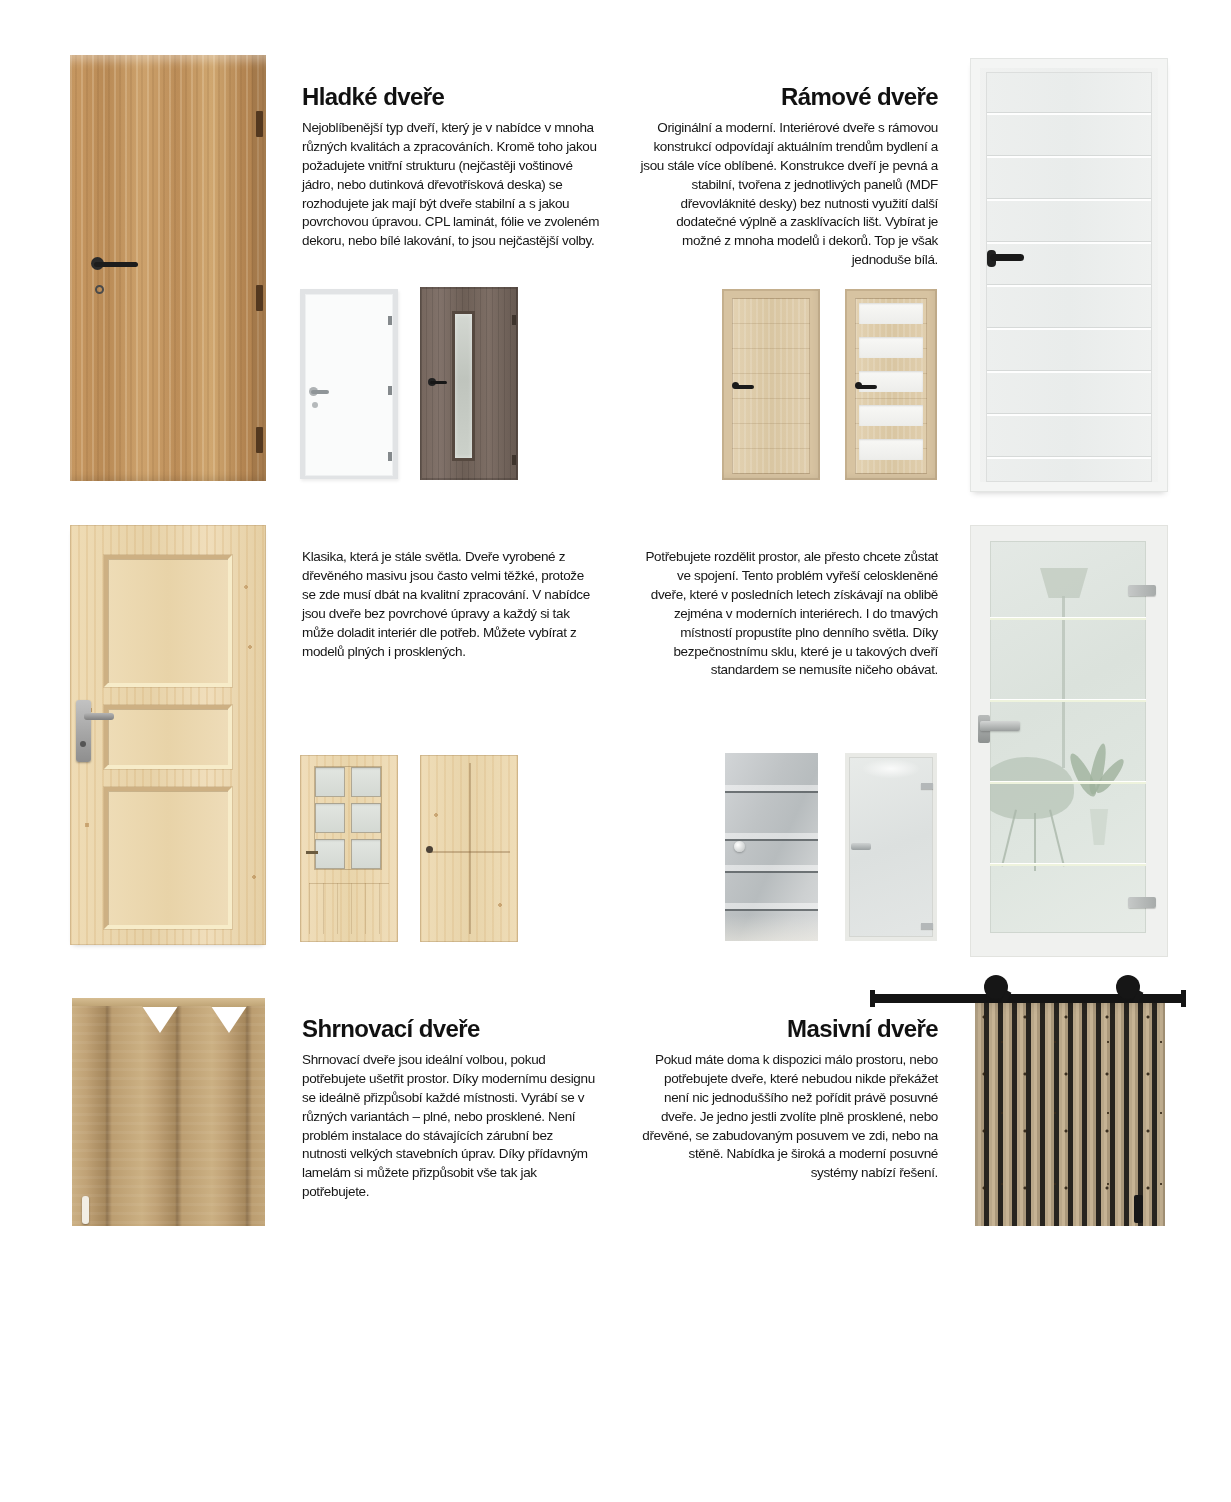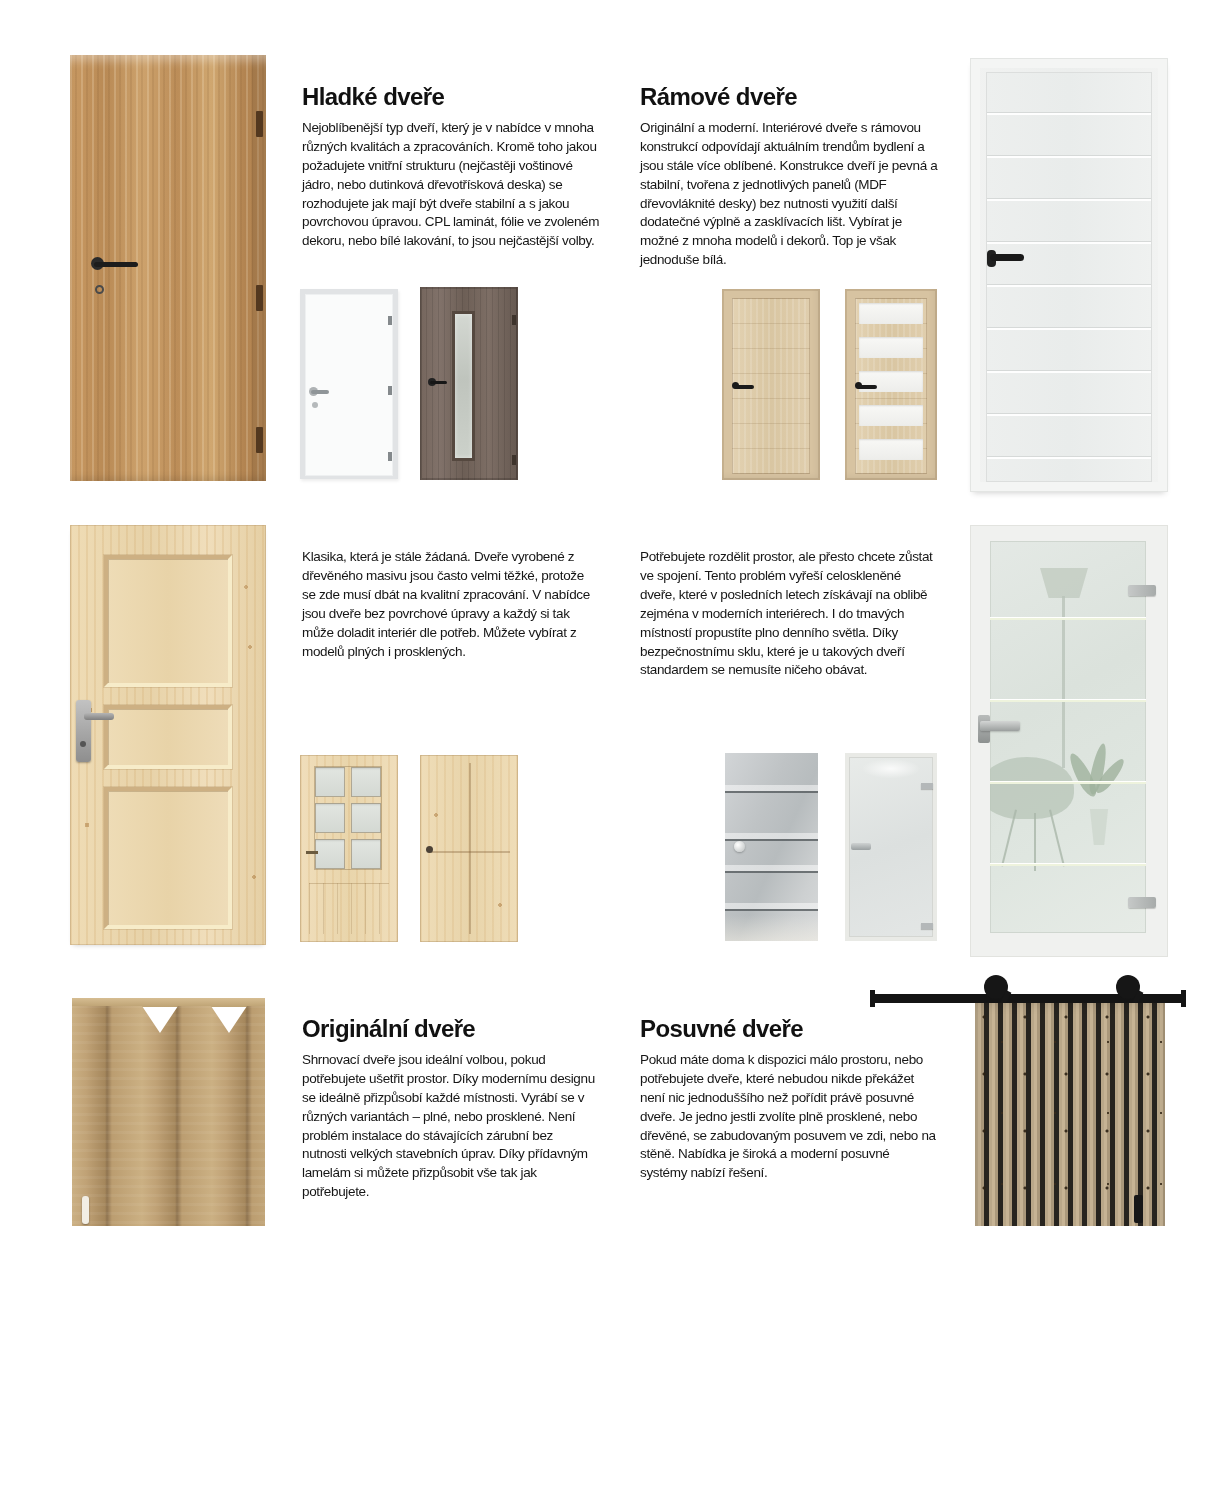--- a/index.html
+++ b/index.html
@@ -5,21 +5,21 @@
   html,body{margin:0;padding:0;background:#ffffff;}
   *{box-sizing:border-box;}
   .page{position:relative;width:1231px;height:1226px;background:#fff;overflow:hidden;
         font-family:"Liberation Sans",sans-serif;color:#141414;}
   .abs{position:absolute;}
 
   
   .sec{position:absolute;width:298px;}
   .sec h2{margin:0 0 9px 0;font-size:24px;line-height:1.08;font-weight:700;letter-spacing:-0.6px;color:#111;}
   .sec p{margin:0;font-size:13.5px;line-height:18.9px;letter-spacing:-0.35px;font-weight:400;color:#161616;}
-  .right h2,.right p{text-align:left;}
+  .right h2,.right p{text-align:right;}
 
   
   #door-oak{left:70px;top:55px;width:196px;height:426px;
     background:
       repeating-linear-gradient(90deg, rgba(255,244,220,.20) 0 2px, rgba(0,0,0,0) 2px 5px, rgba(110,72,34,.12) 5px 7px, rgba(0,0,0,0) 7px 11px),
       linear-gradient(90deg,#c99a63 0%,#b98a55 18%,#cda26c 37%,#bc8d58 55%,#d0a770 72%,#b1824f 90%,#c1945f 100%);
     box-shadow:inset 0 14px 10px -8px rgba(255,255,255,.35), inset -14px 0 0 rgba(94,66,38,.22), inset 0 -4px 6px rgba(0,0,0,.10);}
   .o-hinge{position:absolute;right:3px;width:7px;height:26px;background:#53381f;border-radius:1px;}
   #oak-lever{left:24px;top:207px;width:44px;height:5px;background:#1c1c1c;border-radius:3px;}
   #oak-rosette{left:21px;top:202px;width:13px;height:13px;border-radius:50%;background:#2a2a2a;}
@@ -307,21 +307,21 @@
   <div class="abs" id="door-pine-lg">
     <div class="pine-panel" style="top:30px;height:132px"></div>
     <div class="pine-panel" style="top:180px;height:64px"></div>
     <div class="pine-panel" style="top:262px;height:142px"></div>
     <div class="abs" id="pine-plate"></div>
     <div class="abs" id="pine-lever"></div>
     <div class="abs" id="pine-key"></div>
   </div>
 
   <div class="sec" style="left:302px;top:548px">
-    <p>Klasika, která je stále žádaná. Dveře vyrobené z dřevěného masivu jsou často velmi těžké, protože se zde musí dbát na kvalitní zpracování. V nabídce jsou dveře bez povrchové úpravy a každý si tak může doladit interiér dle potřeb. Můžete vybírat z modelů plných i prosklených.</p>
+    <p>Klasika, která je stále světla. Dveře vyrobené z dřevěného masivu jsou často velmi těžké, protože se zde musí dbát na kvalitní zpracování. V nabídce jsou dveře bez povrchové úpravy a každý si tak může doladit interiér dle potřeb. Můžete vybírat z modelů plných i prosklených.</p>
   </div>
 
   <div class="sec right" style="left:640px;top:548px">
     <p>Potřebujete rozdělit prostor, ale přesto chcete zůstat ve spojení. Tento problém vyřeší celoskleněné dveře, které v posledních letech získávají na oblibě zejména v moderních interiérech. I do tmavých místností propustíte plno denního světla. Díky bezpečnostnímu sklu, které je u takových dveří standardem se nemusíte ničeho obávat.</p>
   </div>
 
   <div class="abs" id="door-pine-glass">
     <div id="ppg-grid">
       <i></i>
         <i></i>
@@ -379,26 +379,26 @@
     <div class="dgl-hinge" style="top:372px"></div>
   </div>
 
   <div class="abs" id="door-accordion">
     <div id="acc-rail"></div>
     <div id="acc-body"></div>
     <div class="abs" id="acc-handle"></div>
   </div>
 
   <div class="sec" style="left:302px;top:1016px">
-    <h2>Originální dveře</h2>
+    <h2>Shrnovací dveře</h2>
     <p>Shrnovací dveře jsou ideální volbou, pokud potřebujete ušetřit prostor. Díky modernímu designu se ideálně přizpůsobí každé místnosti. Vyrábí se v různých variantách – plné, nebo prosklené. Není problém instalace do stávajících zárubní bez nutnosti velkých stavebních úprav. Díky přídavným lamelám si můžete přizpůsobit vše tak jak potřebujete.</p>
   </div>
 
   <div class="sec right" style="left:640px;top:1016px">
-    <h2>Posuvné dveře</h2>
+    <h2>Masivní dveře</h2>
     <p>Pokud máte doma k dispozici málo prostoru, nebo potřebujete dveře, které nebudou nikde překážet není nic jednoduššího než pořídit právě posuvné dveře. Je jedno jestli zvolíte plně prosklené, nebo dřevěné, se zabudovaným posuvem ve zdi, nebo na stěně. Nabídka je široká a moderní posuvné systémy nabízí řešení.</p>
   </div>
 
   <div class="abs" id="door-acc-white">
     <div id="accw-top"></div>
     <div id="accw-windows">
       <i></i>
         <i></i>
         <i></i>
       <i></i>

